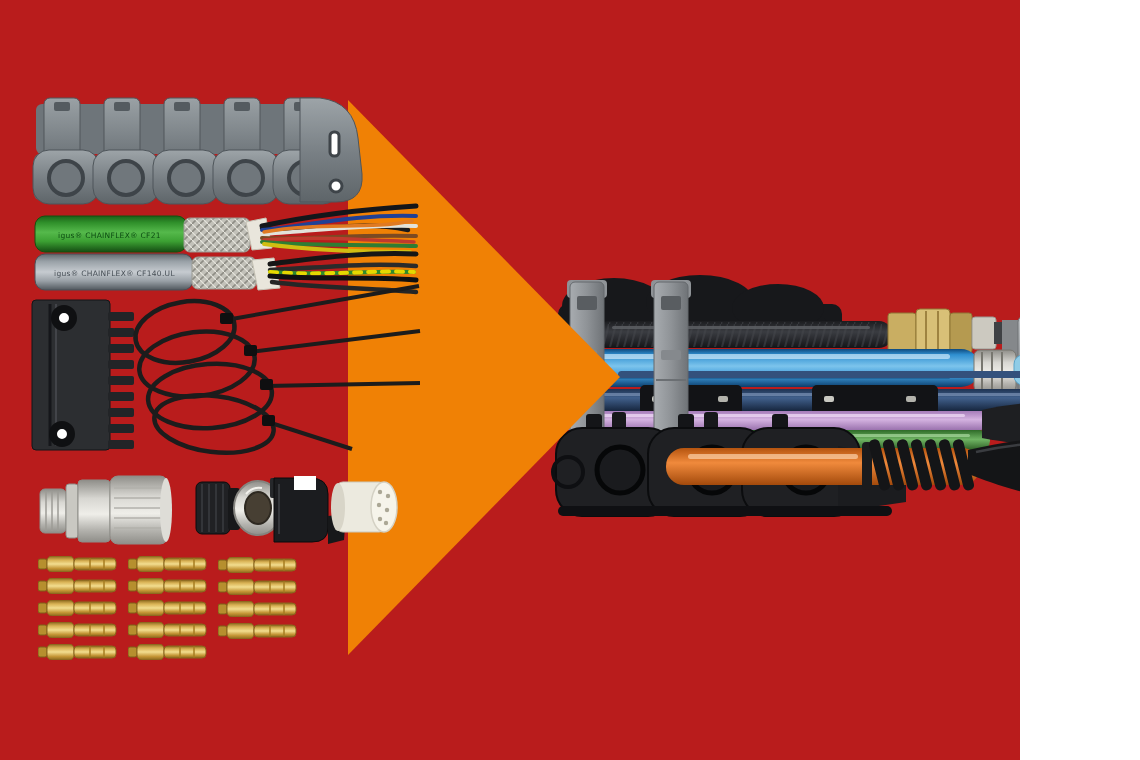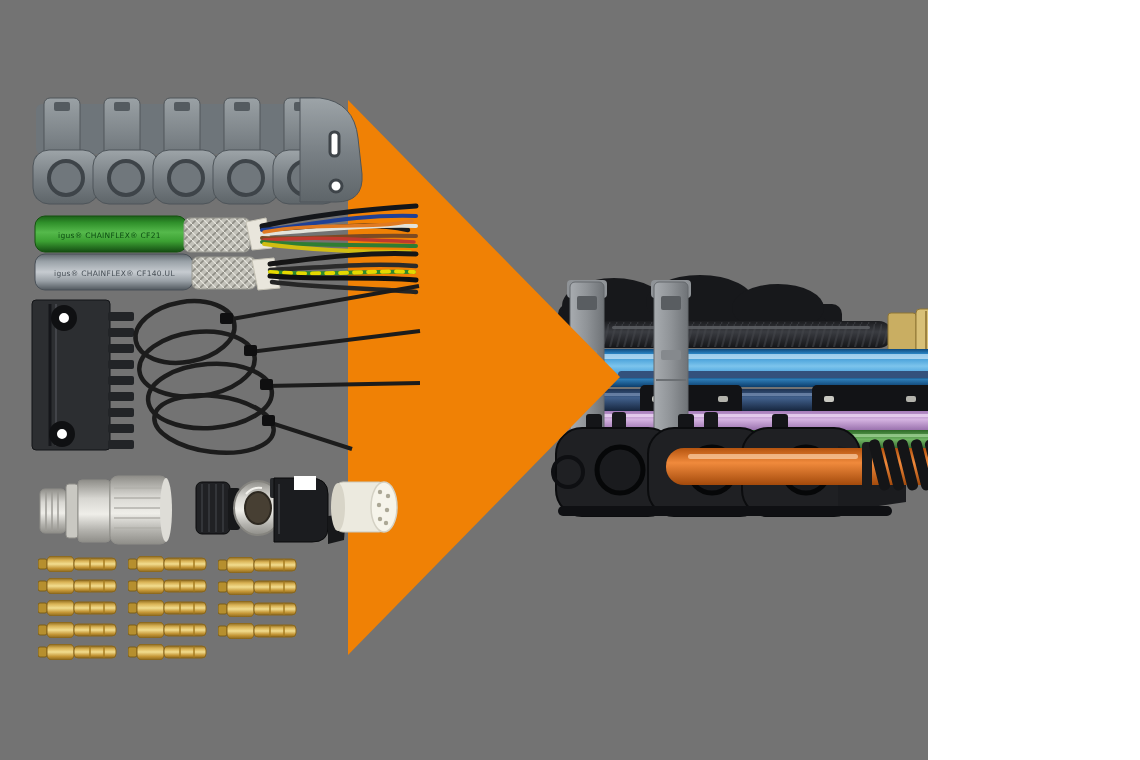--- a/index.html
+++ b/index.html
@@ -1,16 +1,16 @@
 <!DOCTYPE html>
 <html><head>
 <meta charset="utf-8">
 <style>
   html,body{margin:0;padding:0;background:#ffffff;}
-  .page{position:relative;width:928px;height:760px;background:#737373;overflow:hidden;
+  .page{position:relative;width:1020px;height:760px;background:#b91c1c;overflow:hidden;
         font-family:"DejaVu Sans", sans-serif;}
   svg{display:block;}
   text{font-family:"DejaVu Sans", sans-serif;}
 </style>
 </head>
 <body>
 
 <div class="page">
 <svg width="1140" height="760" viewBox="0 0 1140 760">
   <defs>

